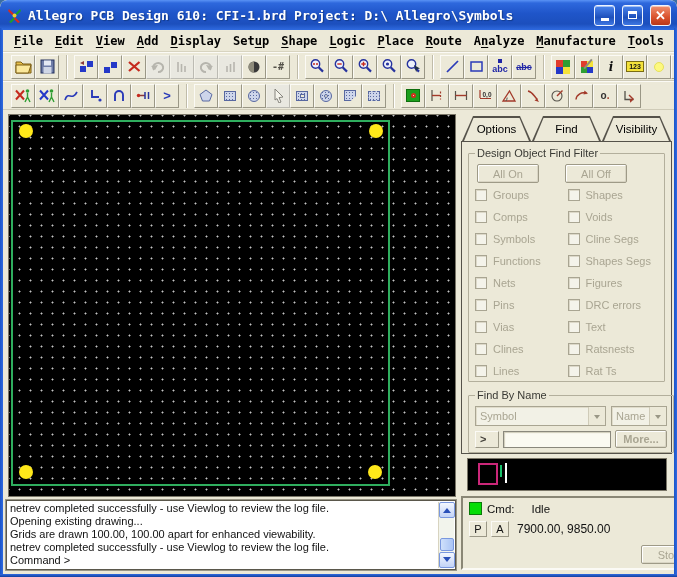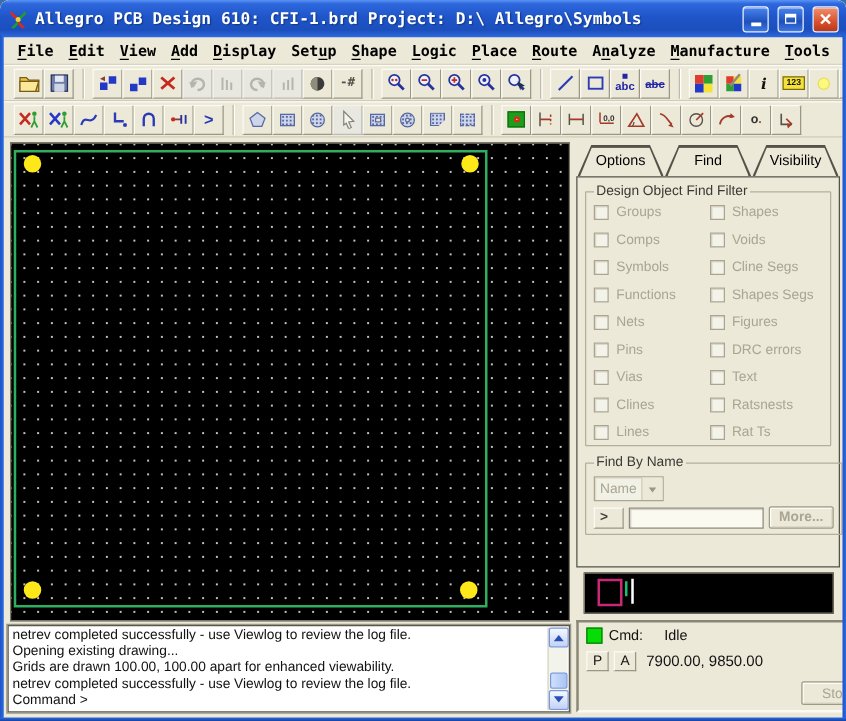--- a/index.html
+++ b/index.html
@@ -585,20 +585,24 @@
         </div>
         <div class="tab">
           <div class="tab-bg"></div>
           <span class="tab-label">Visibility</span>
         </div>
       </div>
 
     <div class="panelbox">
       <fieldset>
         <legend>Design Object Find Filter</legend>
+        <div class="btnrow">
+          <span class="xpbtn">All On</span>
+          <span class="xpbtn">All Off</span>
+        </div>
         <div class="filter-grid" id="filter-grid">
             <label class="chk">
               <span class="box"></span>
               <span class="txt">Groups</span>
             </label>
             <label class="chk">
               <span class="box"></span>
               <span class="txt">Shapes</span>
             </label>
             <label class="chk">
@@ -664,20 +668,26 @@
             <label class="chk">
               <span class="box"></span>
               <span class="txt">Rat Ts</span>
             </label>
           </div>
       </fieldset>
 
       <fieldset style="margin-top:7px;">
         <legend>Find By Name</legend>
         <div class="fbn-row1">
+          <span class="combo sym">
+            <span class="val">Symbol</span>
+            <span class="dd">
+                <i></i>
+              </span>
+          </span>
           <span class="combo name">
             <span class="val">Name</span>
             <span class="dd">
                 <i></i>
               </span>
           </span>
         </div>
         <div class="fbn-row2">
           <span class="prompt">&gt;</span>
           <input class="fbn-input" value="" style="">

